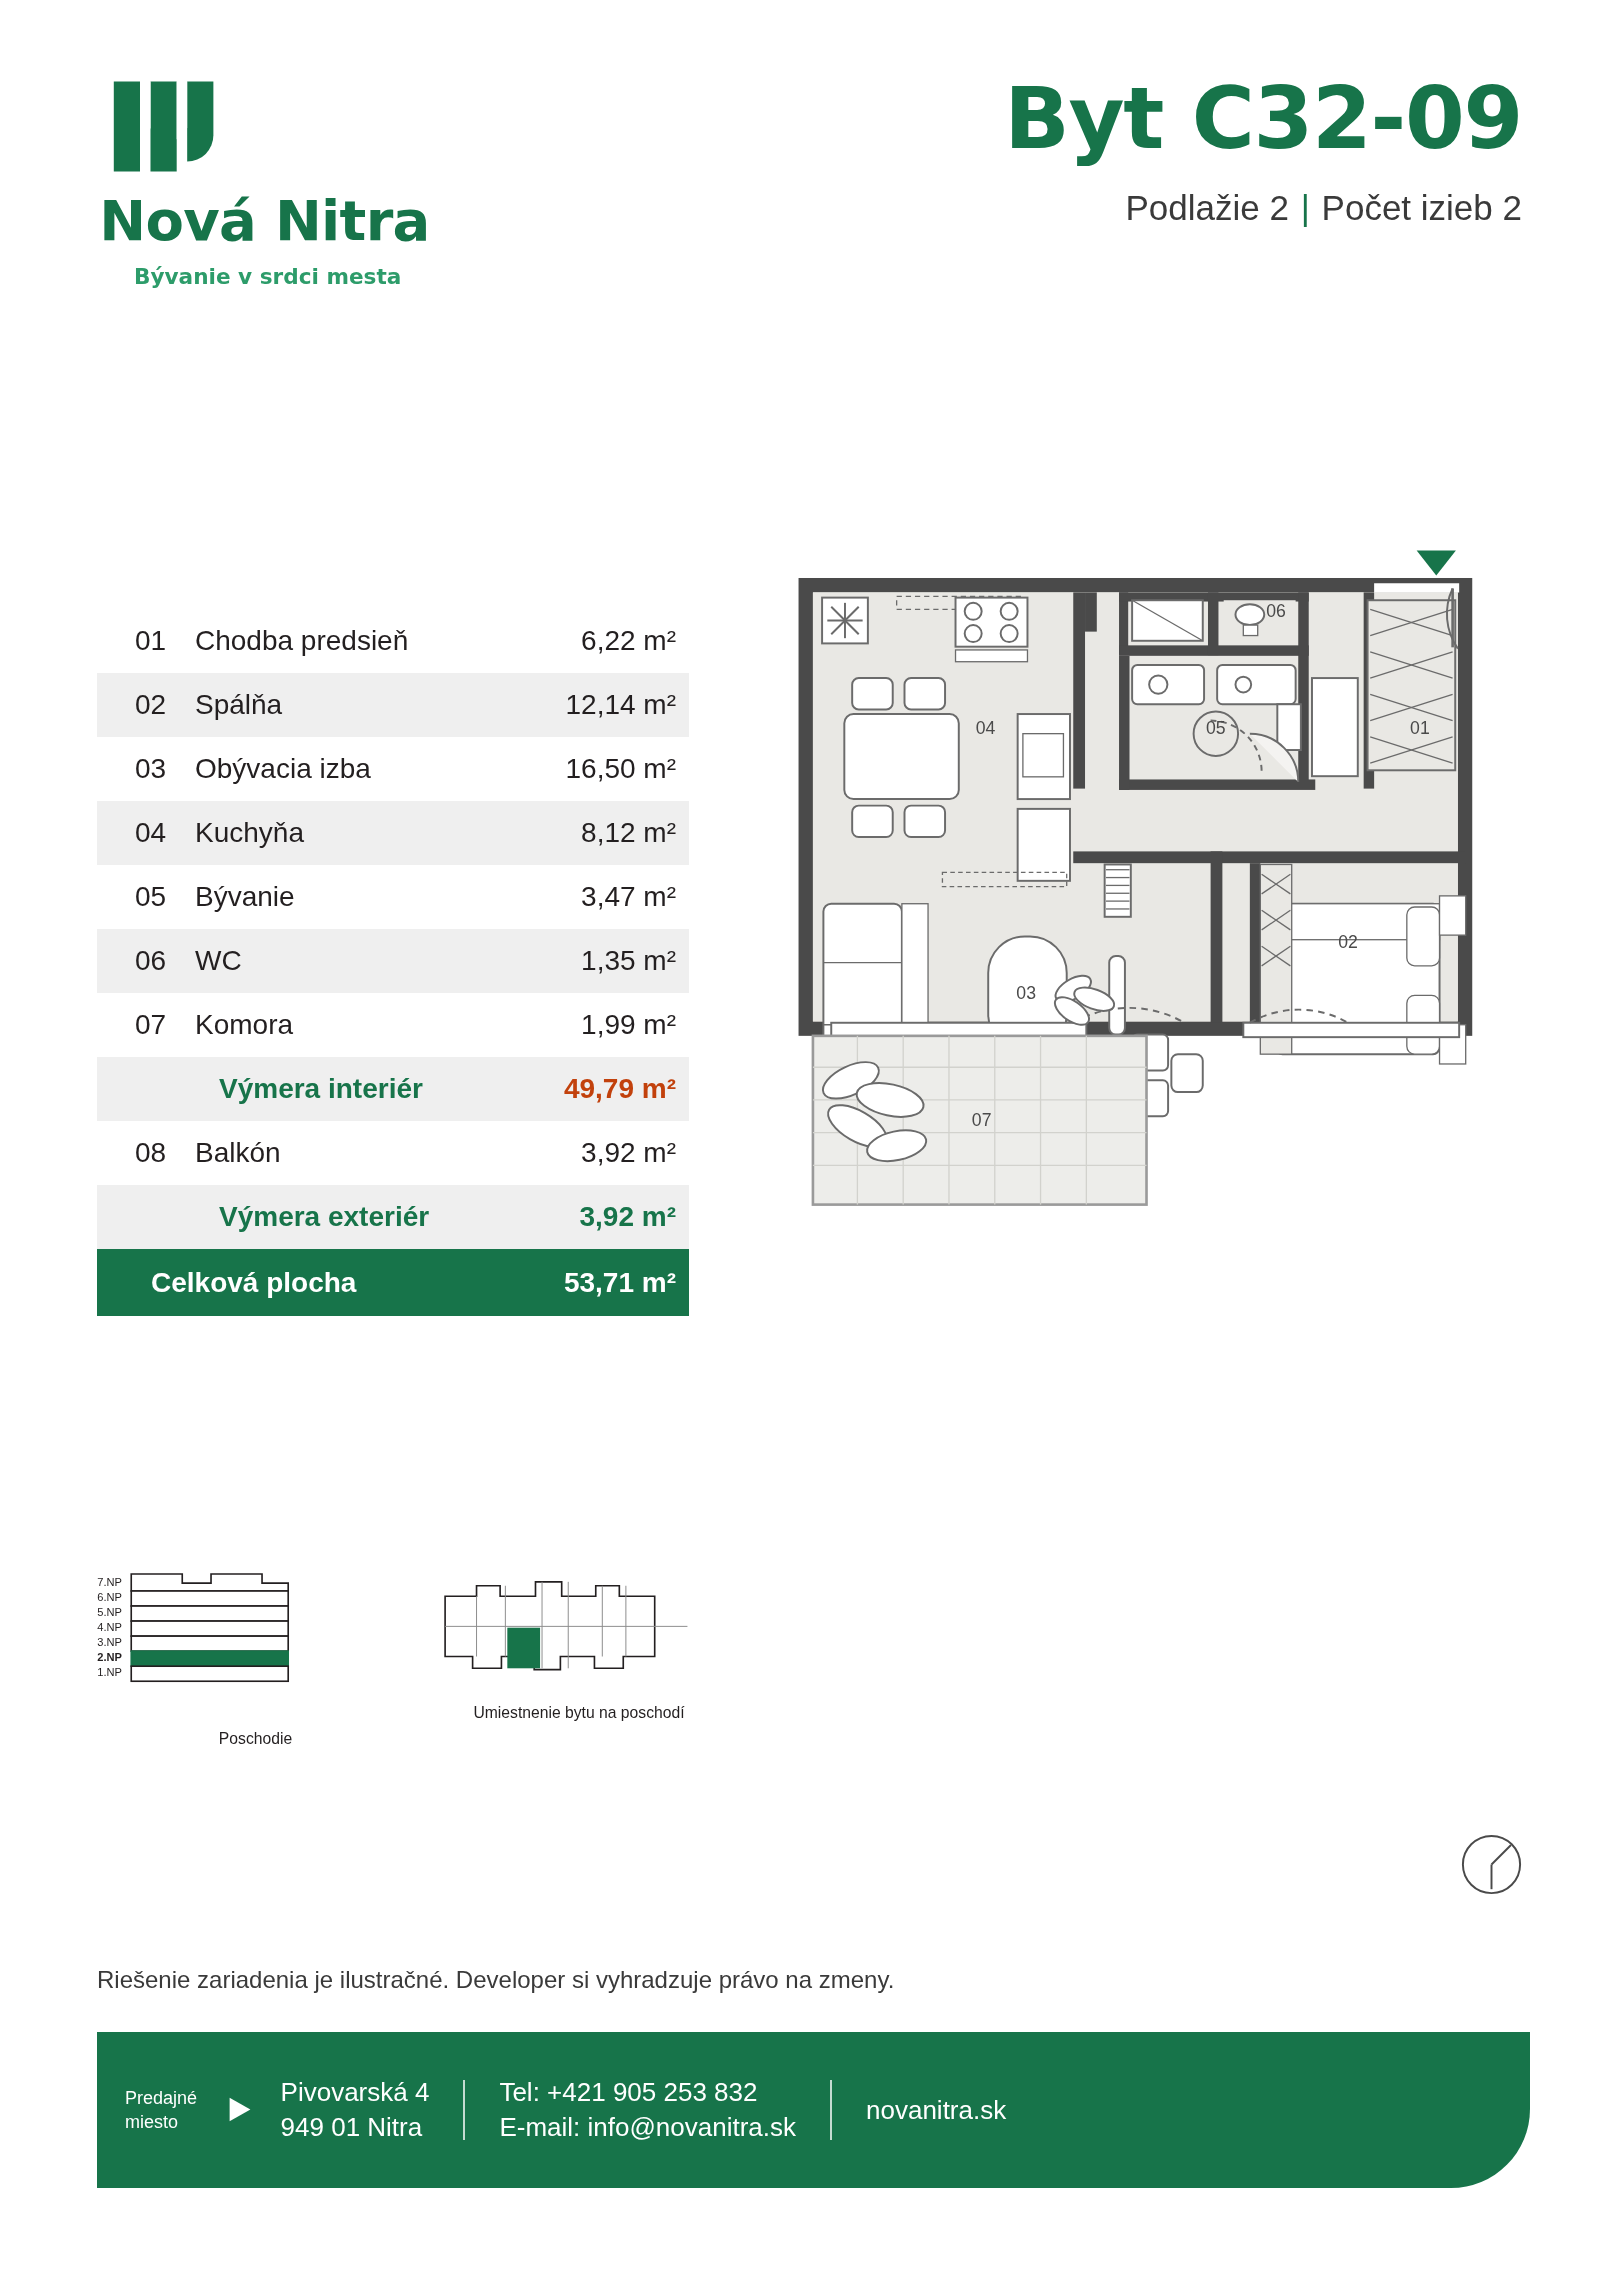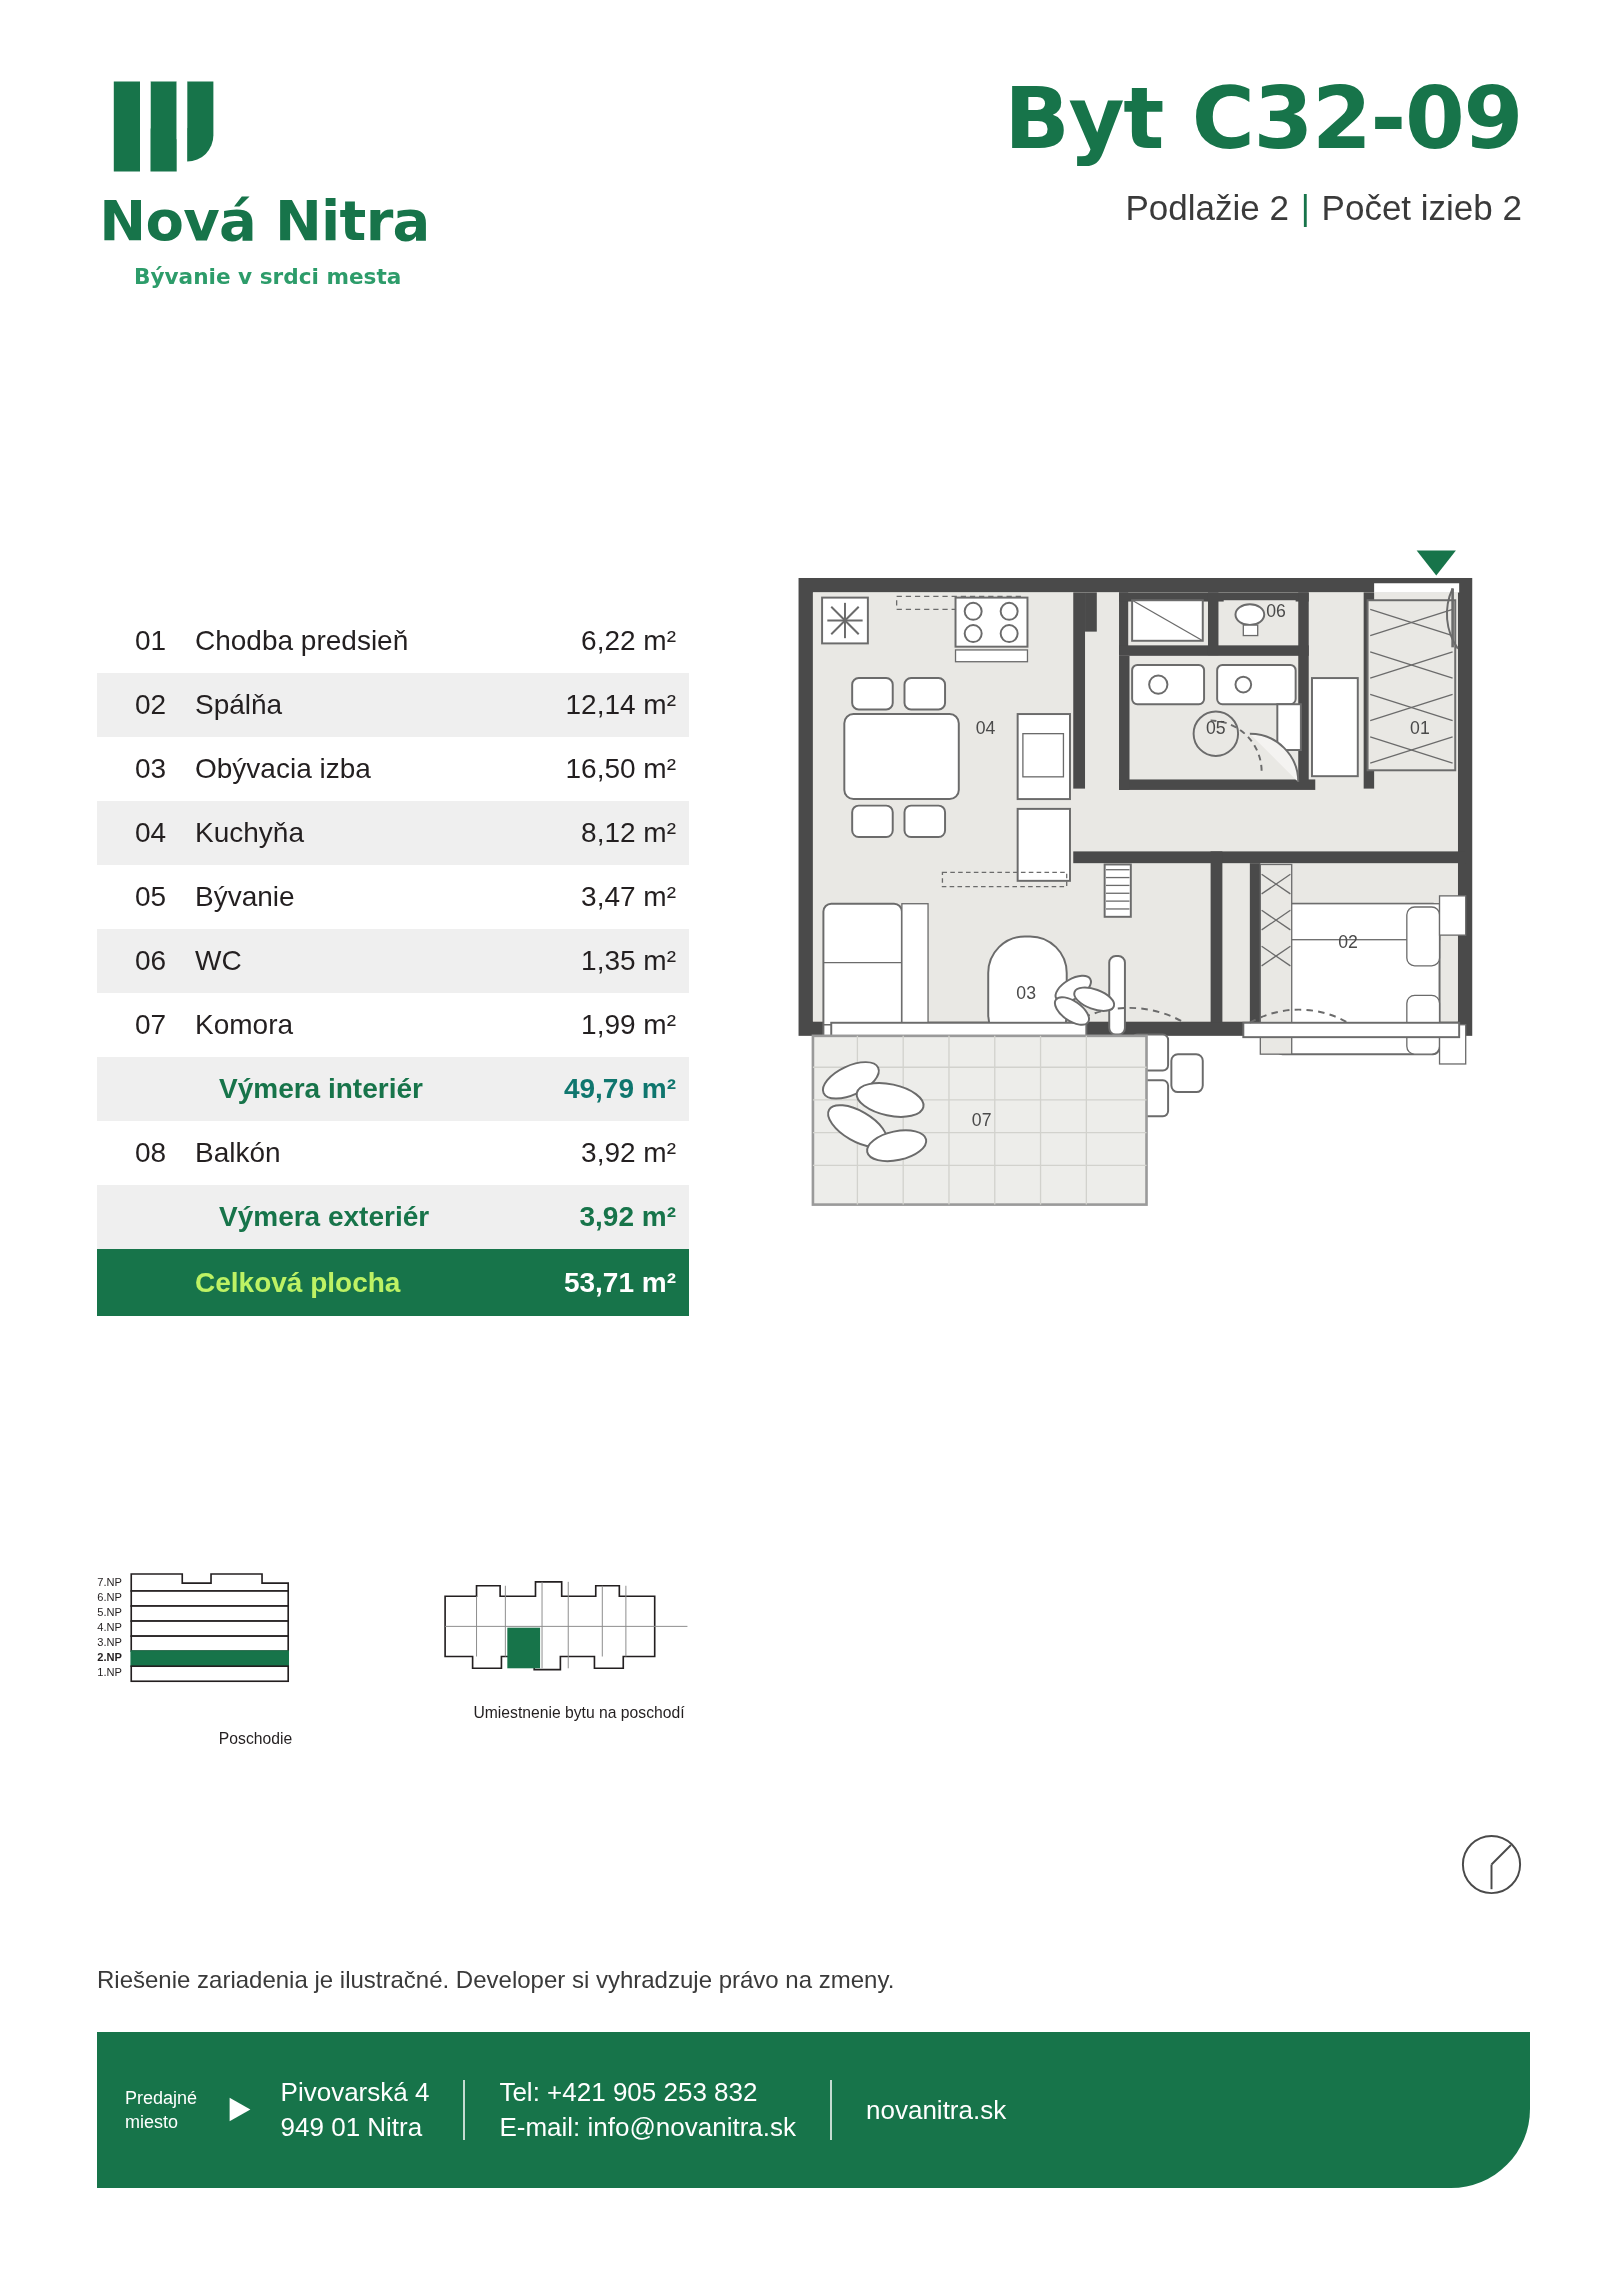--- a/index.html
+++ b/index.html
@@ -45,23 +45,23 @@
   .row {
     display: flex; align-items: center;
     height: 64px; font-size: 28px;
   }
   .row.alt { background: #efefef; }
   .row .num { width: 98px; padding-left: 38px; color: #231f20; }
   .row .name { flex: 1; }
   .row .area { width: 167px; text-align: right; padding-right: 13px; white-space: nowrap; }
   .row.sum { font-weight: bold; }
   .row.sum .name { color: #17744a; padding-left: 98px; margin-left: 24px; }
-  .row.sum .area { color: #0f766e; }
+  .row.sum .area { color: #c2410c; }
   .row.total { background: #17744a; color: #ffffff; font-weight: bold; height: 67px; }
-  .row.total .name { color: #bef264; padding-left: 98px; }
+  .row.total .name { color: #ffffff; padding-left: 54px; }
   .row.total .area { color: #ffffff; }
   .row.sum.exterior .name, .row.sum.exterior .area { color: #17744a; }
 
   
   .plan { position: absolute; left: 792px; top: 537px; width: 762px; height: 982px; }
   .plan svg { display:block; }
 
   
   .diagrams { position: absolute; left: 92px; top: 1570px; width: 589px; }
   .floorsel { position: absolute; left: 0px; top: 0px; width: 327px; }

